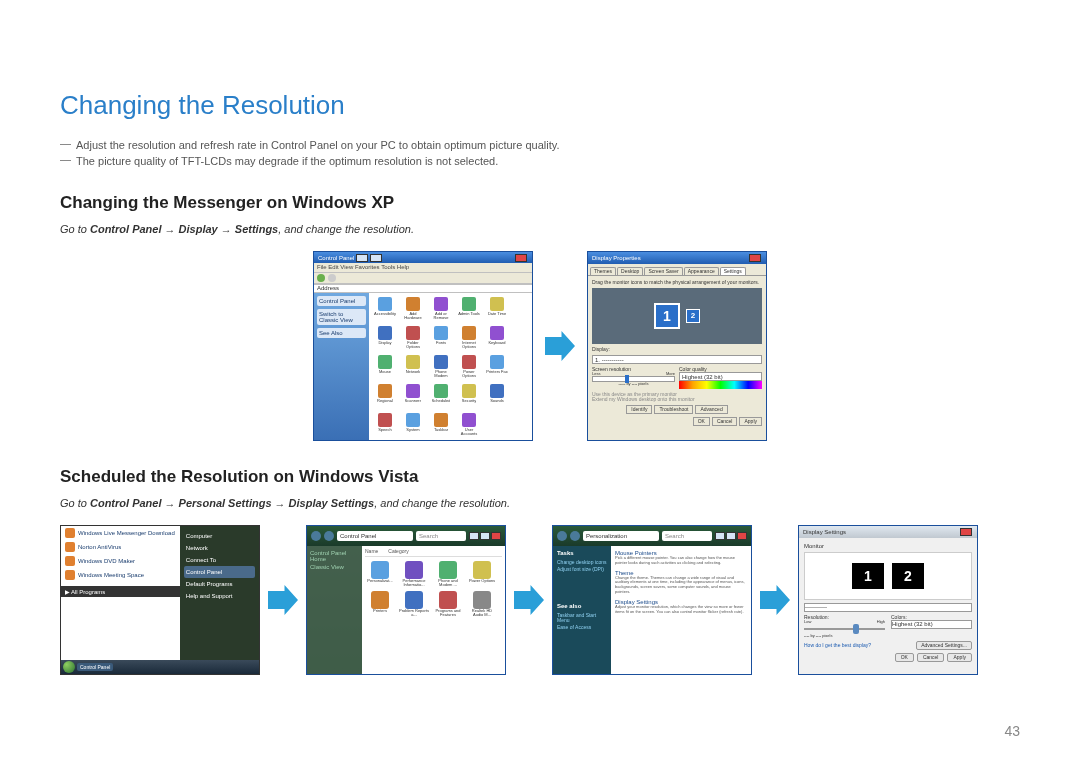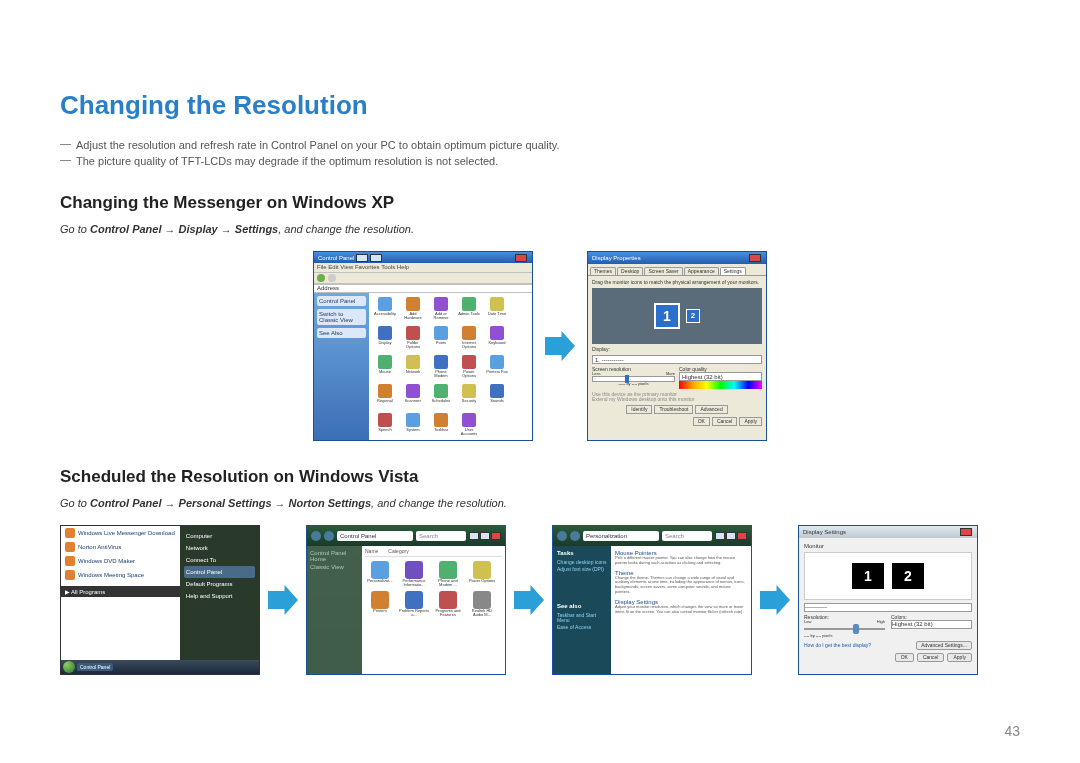--- a/index.html
+++ b/index.html
@@ -8,21 +8,21 @@
     height: 763px;
     font-family: "Segoe UI", Arial, sans-serif;
     background: #fff;
     color: #333;
     position: relative;
     padding: 40px 60px;
   }
   .title {
     color: #2a7fc9;
     font-size: 26px;
-    font-weight: 700;
+    font-weight: 400;
     margin-top: 50px;
     margin-bottom: 18px;
   }
   .note-line {
     font-size: 11px;
     color: #555;
     margin-bottom: 4px;
     padding-left: 16px;
     position: relative;
   }
@@ -396,21 +396,21 @@
           <span class="b">OK</span>
           <span class="b">Cancel</span>
           <span class="b">Apply</span>
         </div>
     </div>
   </div>
 </div>
 
 <h2 class="subheading">Scheduled the Resolution on Windows Vista</h2>
 <p class="body-text">
-  <span>Go to </span><b>Control Panel → Personal Settings → Norton Settings</b><span>, and change the resolution.</span>
+  <span>Go to </span><b>Control Panel → Personal Settings → Display Settings</b><span>, and change the resolution.</span>
 </p>
 
 <div class="row-vista">
 
   <div class="vista-sm">
     <div class="left" id="vista-sm-left">
         <div class="item">
           <div class="ic"></div>
           <span>Windows Live Messenger Download</span>
         </div>

